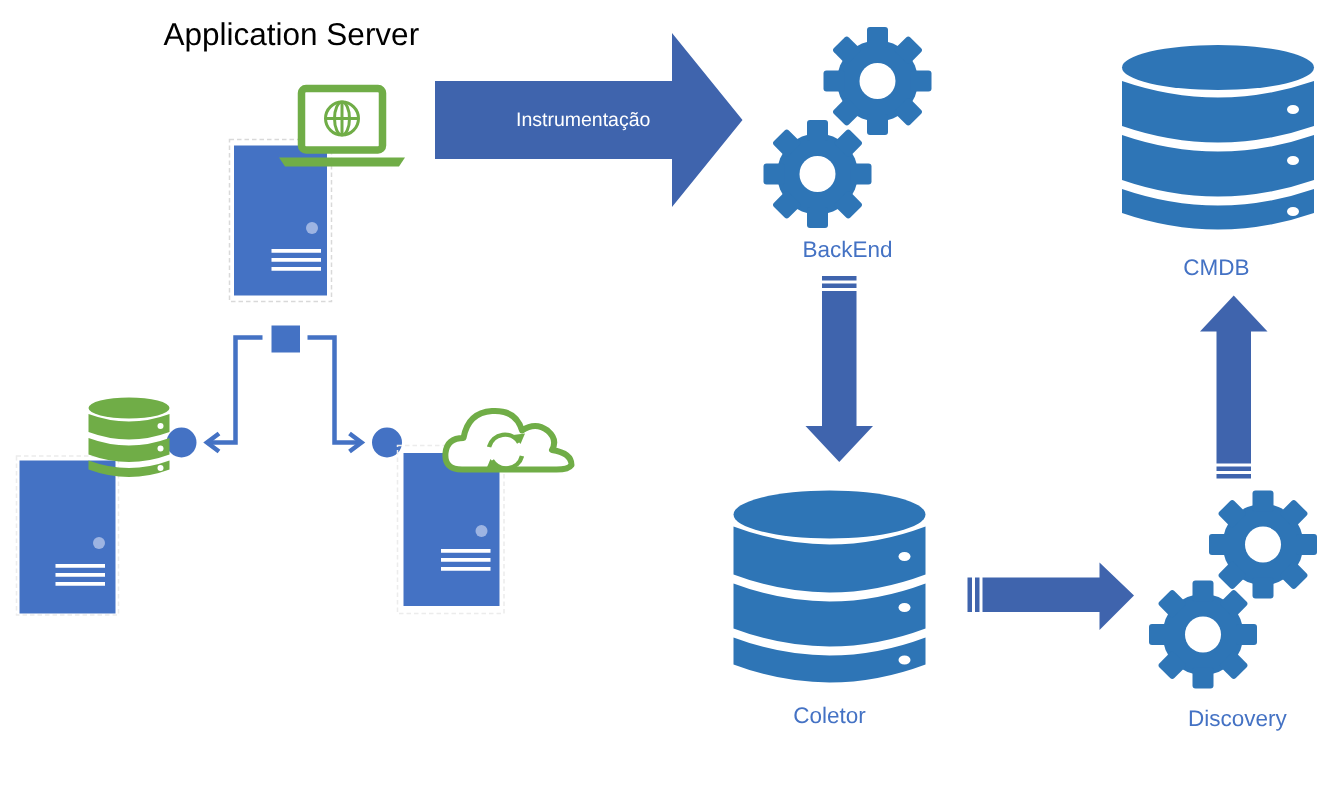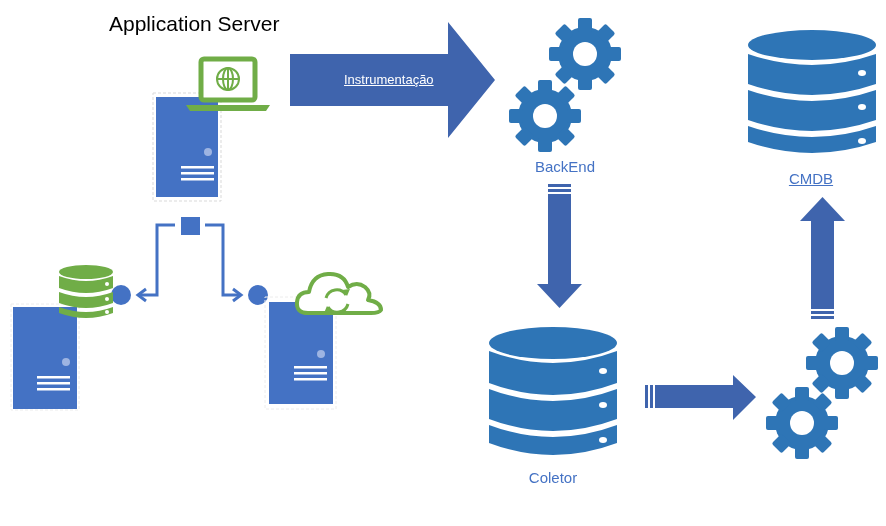--- a/index.html
+++ b/index.html
@@ -1,20 +1,20 @@
 <!DOCTYPE html>
 <html><head>
 <meta charset="utf-8">
 <style>
   html, body { margin: 0; padding: 0; background: #ffffff; }
   body { width: 886px; height: 526px; position: relative; overflow: hidden; font-family: "DejaVu Sans", sans-serif; }
   .abs { position: absolute; }
   .title { left: 109px; top: 12px; font-size: 21px; color: #000; font-family: "Liberation Sans", "DejaVu Sans", sans-serif; }
   .label { font-size: 15px; color: #4472c4; text-align: center; font-family: "Liberation Sans", "DejaVu Sans", sans-serif; }
-  .arrow-text { font-size: 13px; color: #ffffff; font-family: "Liberation Sans", "DejaVu Sans", sans-serif; text-decoration: underline; }
+  .arrow-text { font-size: 13px; color: #ffffff; font-family: "Liberation Sans", "DejaVu Sans", sans-serif; }
   svg { position: absolute; overflow: visible; }
 </style>
 </head>
 <body>
 
 <div class="abs title">Application Server</div>
 
 <svg style="left:150px;top:55px;" width="120" height="150">
   <rect x="3" y="38" width="68" height="108" fill="none" stroke="#d9d9d9" stroke-dasharray="3,2"></rect>
   <g>
@@ -120,40 +120,41 @@
       <rect x="-7" y="-36" width="14" height="14" rx="2" transform="rotate(135)"></rect>
       <rect x="-7" y="-36" width="14" height="14" rx="2" transform="rotate(180)"></rect>
       <rect x="-7" y="-36" width="14" height="14" rx="2" transform="rotate(225)"></rect>
       <rect x="-7" y="-36" width="14" height="14" rx="2" transform="rotate(270)"></rect>
       <rect x="-7" y="-36" width="14" height="14" rx="2" transform="rotate(315)"></rect>
     </g>
     <circle r="12" fill="#fff"></circle>
   </g>
 </svg>
 <div class="abs label" style="left:770px;top:470px;width:110px;line-height:20px;">
+  <div>Discovery</div>
 </div>
 
 <svg style="left:800px;top:197px;" width="46" height="125">
   <path d="M22.5 0 L45 24 L34 24 L34 112 L11 112 L11 24 L0 24 Z" fill="#3f64ad"></path>
   <rect x="11" y="114" width="23" height="3" fill="#3f64ad"></rect>
   <rect x="11" y="119" width="23" height="3" fill="#3f64ad"></rect>
 </svg>
 
 <svg style="left:746px;top:30px;" width="132" height="130">
   <g fill="#2e75b6">
     <ellipse cx="66" cy="15" rx="64" ry="15"></ellipse>
     <path d="M2 24 Q66 46 130 24 L130 54 Q66 76 2 54 Z"></path>
     <path d="M2 60 Q66 82 130 60 L130 90 Q66 112 2 90 Z"></path>
     <path d="M2 96 Q66 118 130 96 L130 112 Q66 134 2 112 Z"></path>
   </g>
   <ellipse cx="116" cy="43" rx="4" ry="3" fill="#fff"></ellipse>
   <ellipse cx="116" cy="77" rx="4" ry="3" fill="#fff"></ellipse>
   <ellipse cx="116" cy="111" rx="4" ry="3" fill="#fff"></ellipse>
 </svg>
-<div class="abs label" style="left:766px;top:170px;width:90px;text-decoration:underline;">CMDB</div>
+<div class="abs label" style="left:766px;top:170px;width:90px;">CMDB</div>
 
 <svg style="left:0;top:0;" width="886" height="526">
   <rect x="181" y="217" width="19" height="18" fill="#4472c4"></rect>
   <path d="M175 225 L157 225 L157 295 L138 295" fill="none" stroke="#4472c4" stroke-width="3"></path>
   <path d="M146 289 L138 295 L146 301" fill="none" stroke="#4472c4" stroke-width="3"></path>
   <path d="M205 225 L223 225 L223 295 L241 295" fill="none" stroke="#4472c4" stroke-width="3"></path>
   <path d="M233 289 L241 295 L233 301" fill="none" stroke="#4472c4" stroke-width="3"></path>
   <circle cx="121" cy="295" r="10" fill="#4472c4"></circle>
   <circle cx="258" cy="295" r="10" fill="#4472c4"></circle>
 </svg>

